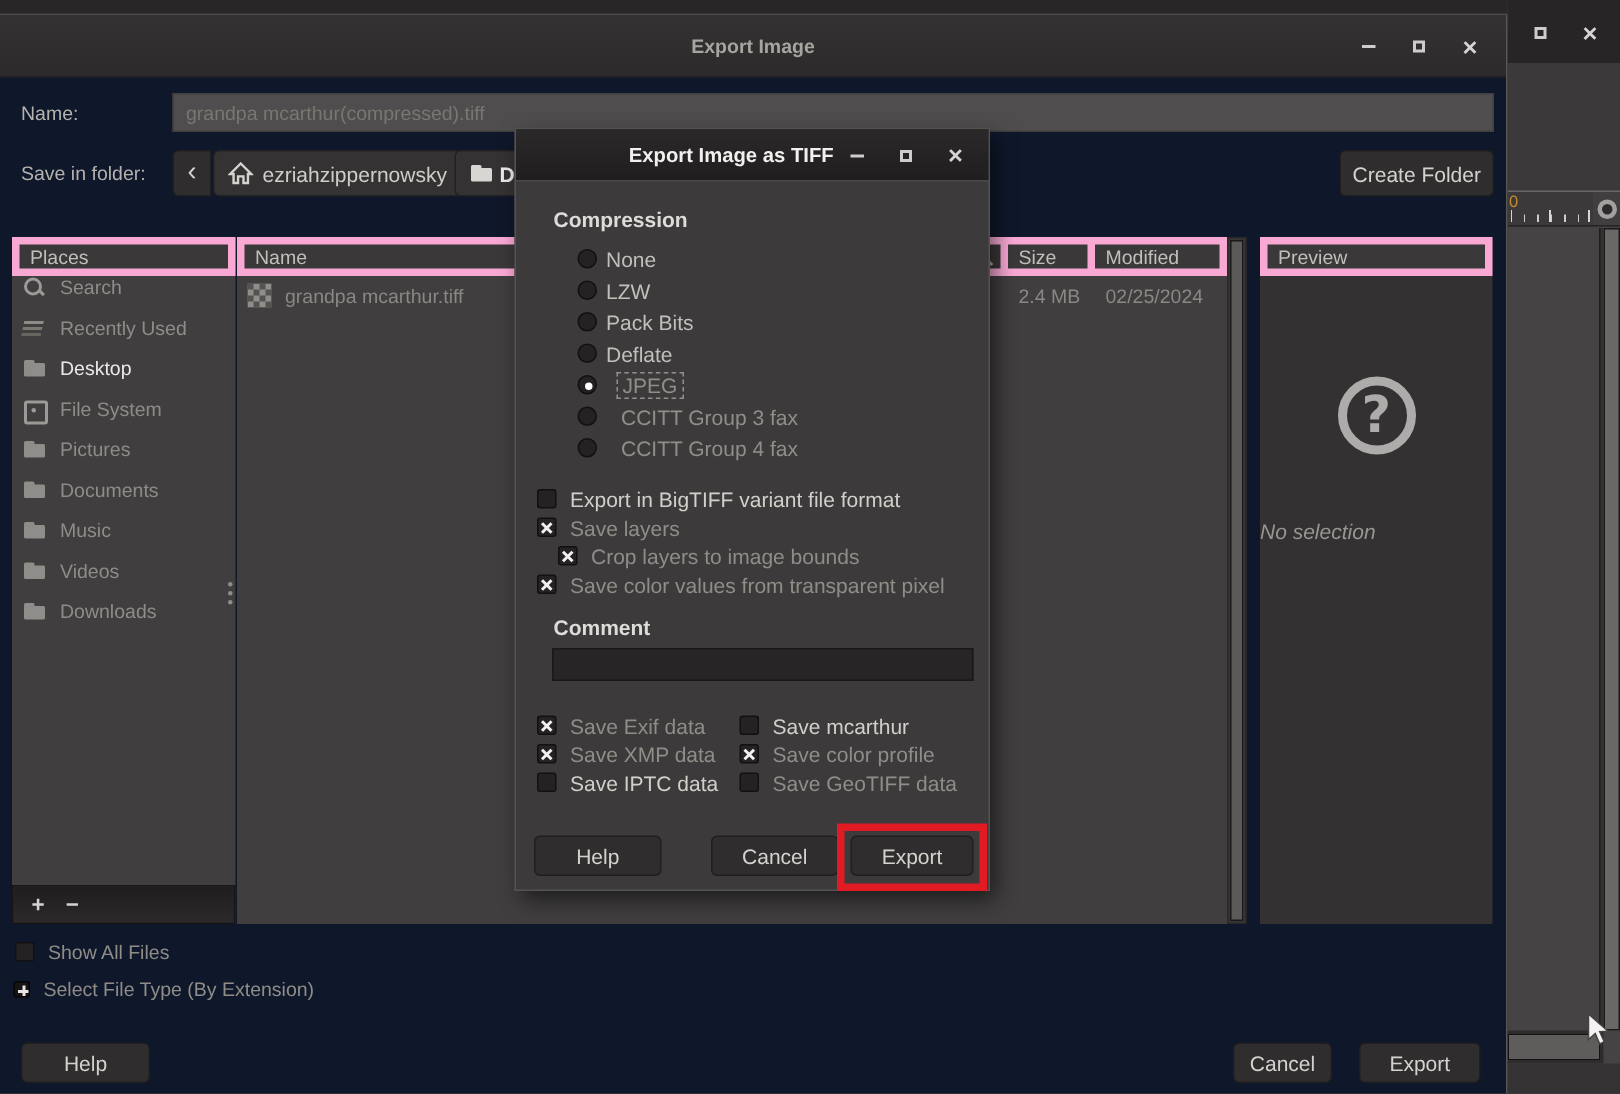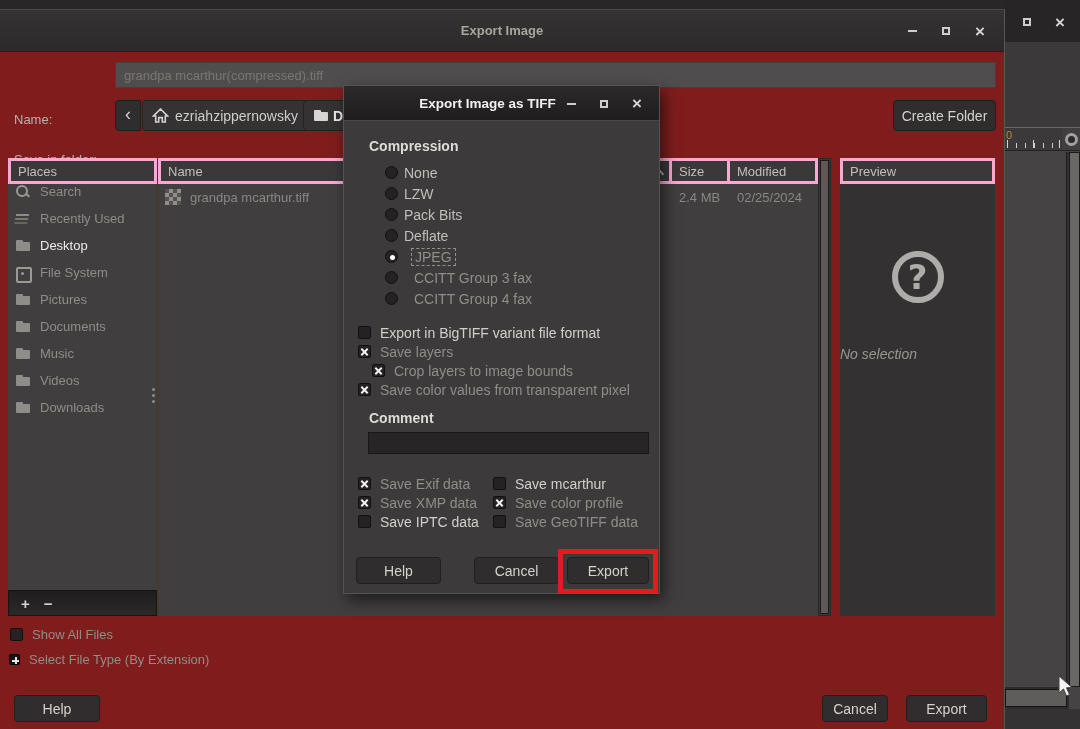--- a/index.html
+++ b/index.html
@@ -28,38 +28,38 @@
                     display:flex; align-items:center; justify-content:center; border-bottom:1px solid #252323; }
   .g-corner-circle { width:13px; height:13px; border-radius:50%; border:3px solid #a3a1a0; background:#2c2a2a; }
   .g-vtrack { left:61px; top:152px; width:14px; height:535px; background:#333131; border-left:1px solid #1f1d1d; }
   .g-vthumb { left:2px; top:0px; width:11px; height:535px; background:#6a6867; border:1px solid #1b1919; }
   .g-hscroll { left:0; top:687px; width:64px; height:22px; background:#2e2c2c; }
   .g-hthumb { left:0px; top:2px; width:62px; height:18px; background:#5f5d5c; border:1px solid #141212; }
   .g-status { left:0; top:709px; width:75px; height:20px; background:#343232; }
   .g-cursor { left:52px; top:676px; width:20px; height:22px; }
 
   
-  .export-dialog { left:0; top:10px; width:1005px; height:719px; background:#7f1d1d;
+  .export-dialog { left:0; top:10px; width:1005px; height:719px; background:#0f172a;
                    border-right:1px solid #595756; }
   .titlebar { position:absolute; left:0; top:0; right:0; height:42px;
               background:linear-gradient(#343232,#2c2a2a); border-bottom:1px solid #201e1e;
               display:flex; align-items:center; justify-content:center; }
   .titlebar .title { font-weight:bold; color:#a8a5a0; font-size:13px; }
   .titlebar .controls { position:absolute; right:14px; top:0; height:42px; display:flex; align-items:center; gap:14px; }
 
-  .field-label { color:#b5b2ae;margin-top:44px; }
+  .field-label { color:#b5b2ae; }
   .entry { background:#4f4d4d; border:1px solid #413f3f; color:#7a7772; padding:0 8px;
            font-family:inherit; font-size:13px; }
   .btn { background:#2f2d2d; border:1px solid #201e1e; border-radius:4px; color:#d5d2ce;
          font-size:14px; display:inline-flex; align-items:center; justify-content:center; cursor:default; }
   .crumb { background:#343232; border:1px solid #232121; border-radius:4px; color:#d0cdc9;
            display:inline-flex; align-items:center; padding:0 9px; font-size:14px; }
   .crumb.current { font-weight:bold; color:#eceae8; border-radius:4px 0 0 4px; }
 
-  .panel-header { background:#3a3838; border:3px solid #f9a8d4; color:#c2bfbb;
+  .panel-header { background:#3a3838; border:5px solid #f9a8d4; color:#c2bfbb;
                   display:flex; align-items:center; padding:0 7px; height:26px; position:relative; }
   .list-bg { background:#403e3e; }
 
   .side-item { height:27px; display:flex; align-items:flex-start; padding-left:7px; color:#8f8c88; }
   .side-item.active { color:#eceae8; }
   .side-label { margin-left:9px; white-space:nowrap; overflow:hidden; }
 
   .bookmark-bar { background:linear-gradient(#1f1d1d,#2b2929); border:1px solid #161414;
                   display:flex; align-items:center; gap:14px; padding-left:12px;
                   color:#d5d3d1; font-size:15px; font-weight:bold; }

